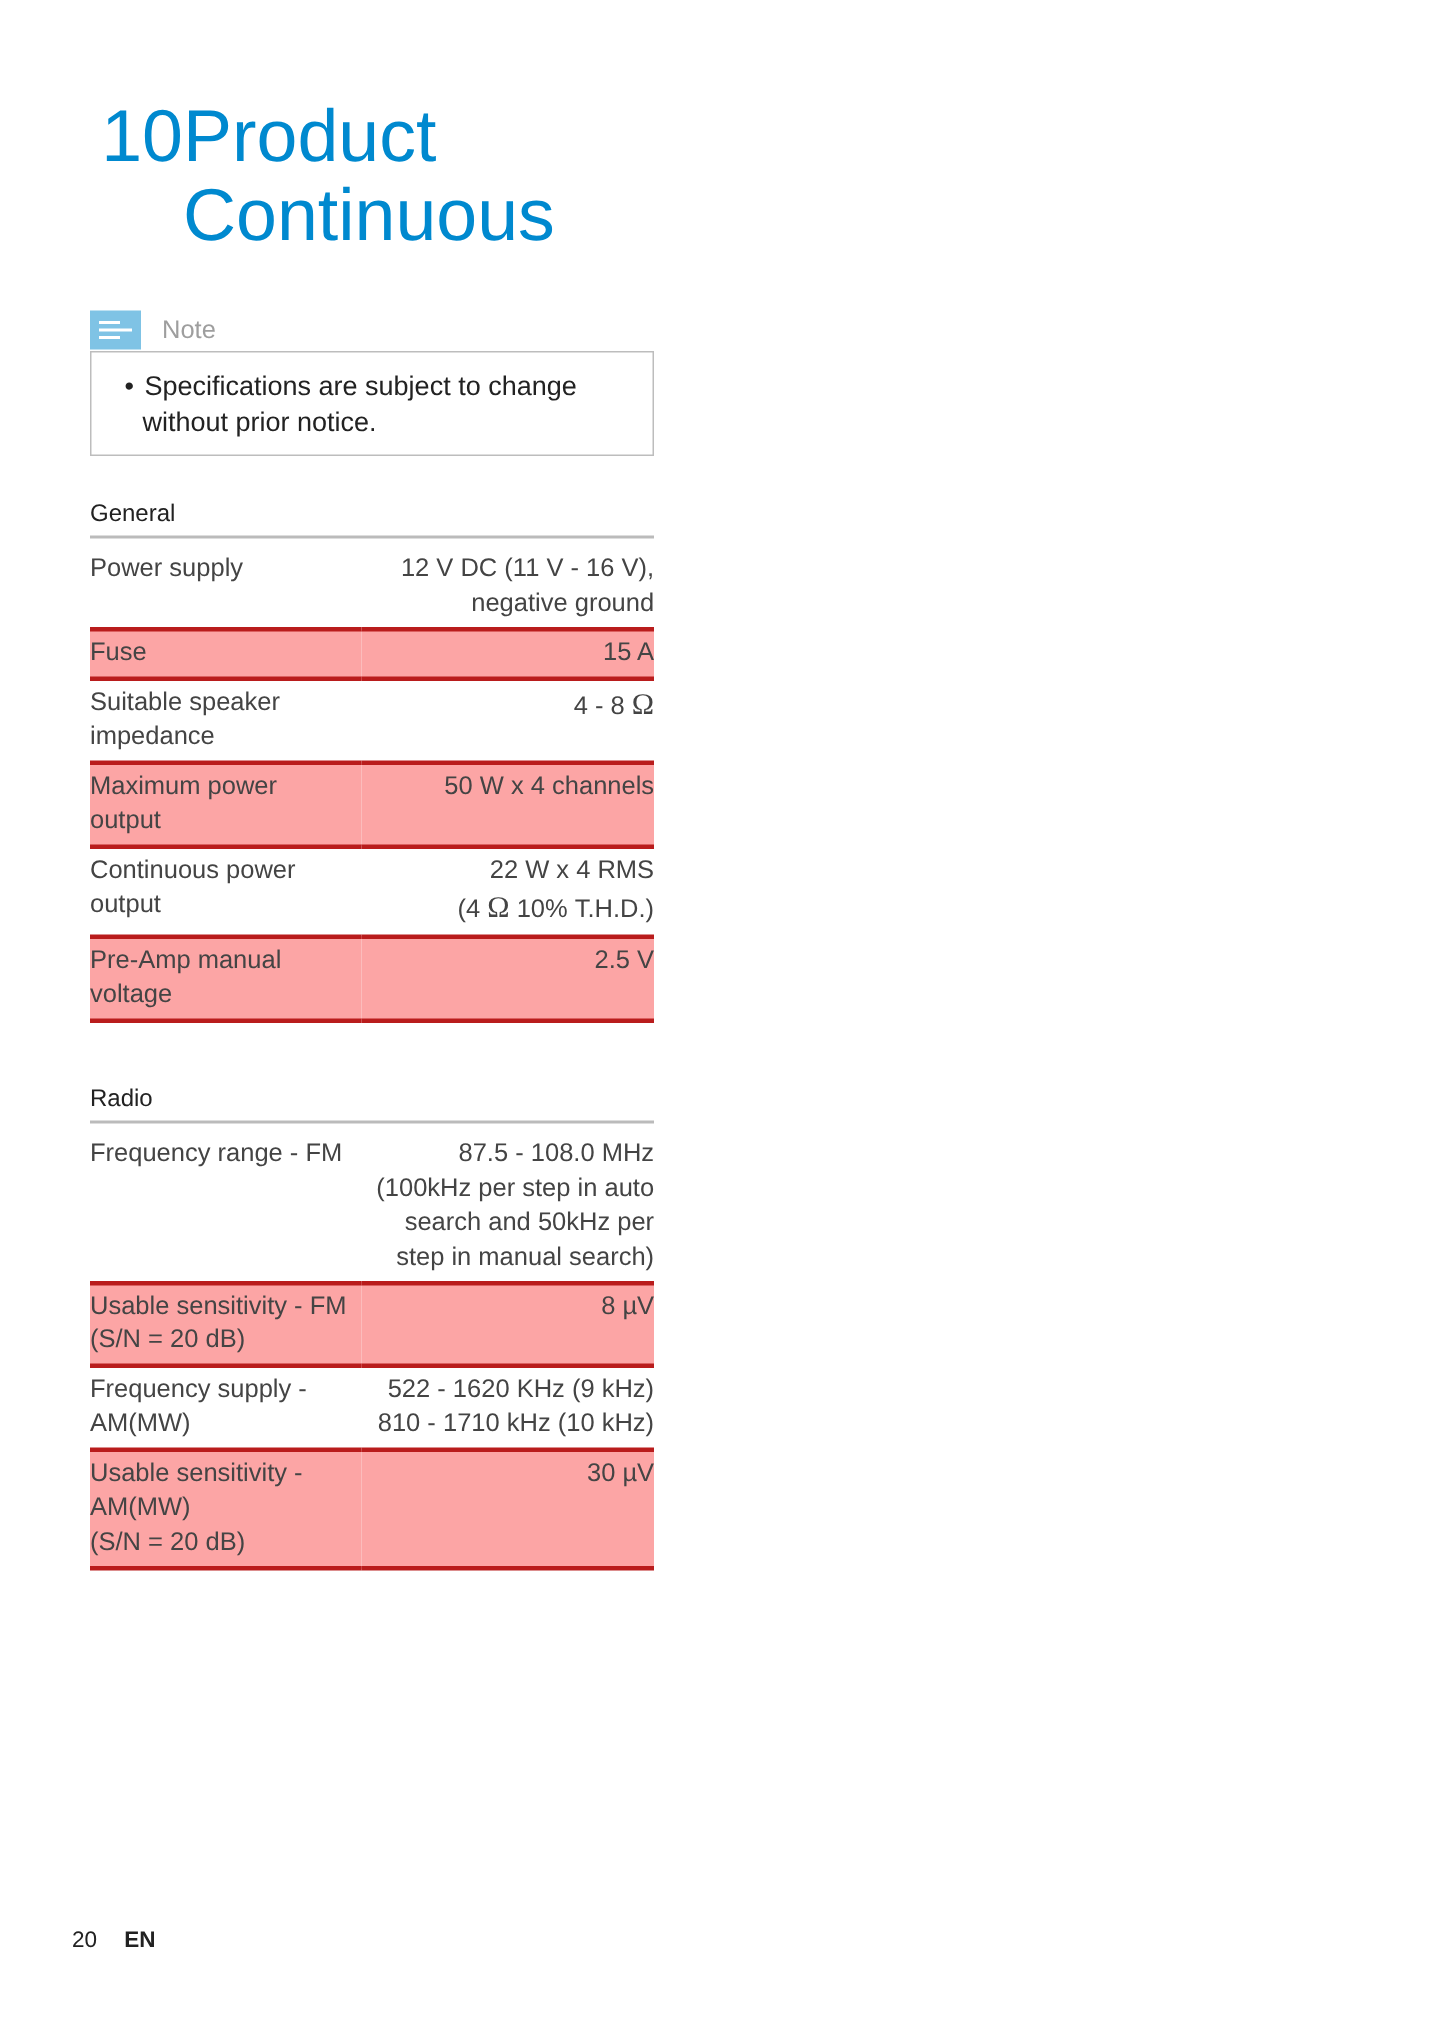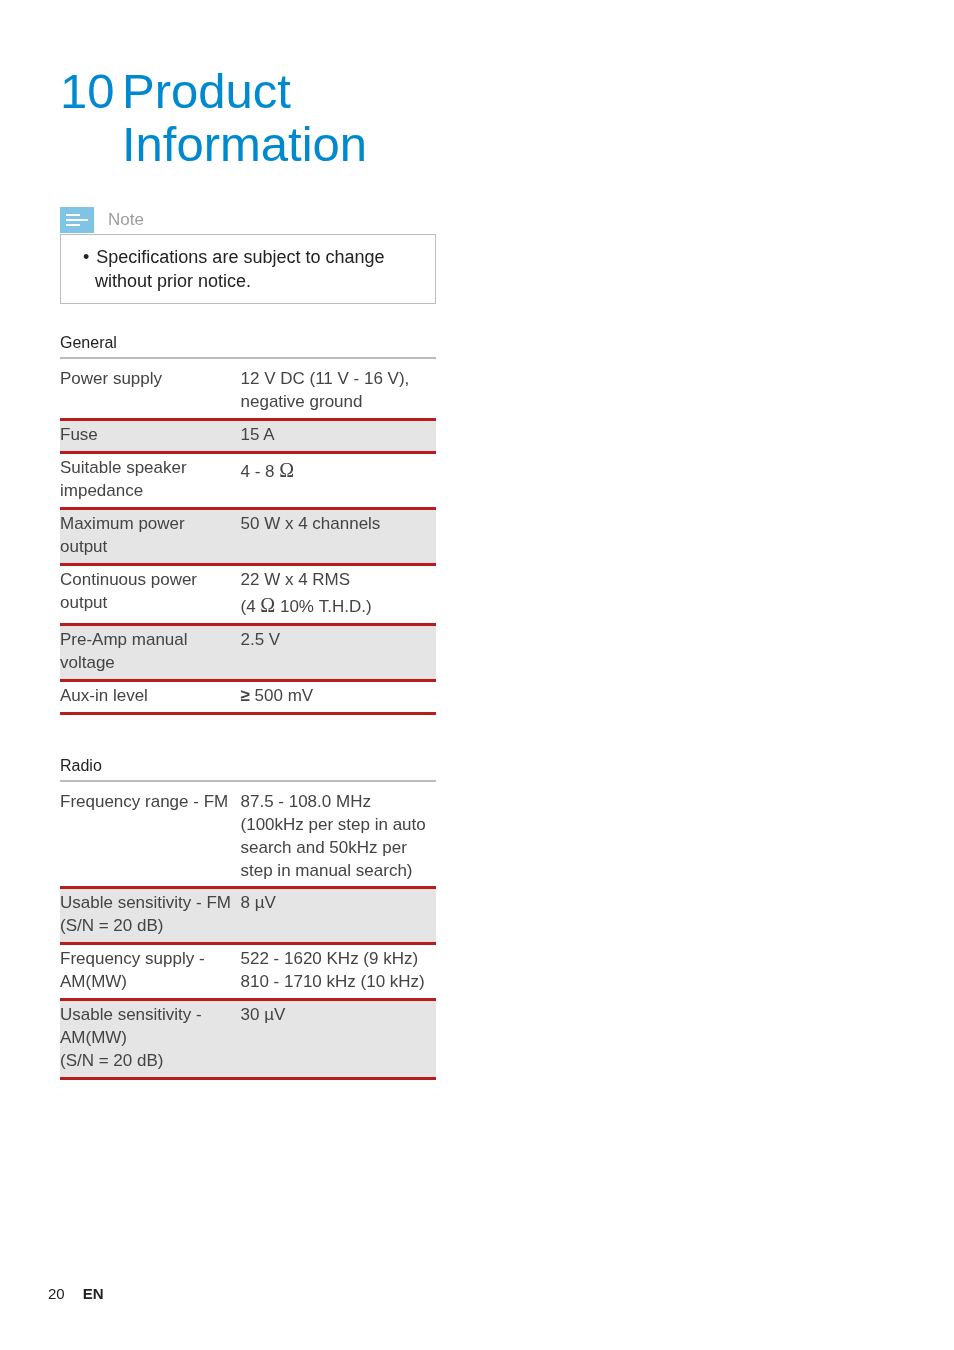--- a/index.html
+++ b/index.html
@@ -27,20 +27,21 @@
       color: #0089cf;
       font-size: 49px;
       font-weight: 400;
       line-height: 1.08;
       margin-bottom: 36px;
       display: flex;
     }
 
     .chapter-number {
       min-width: 62px;
+      text-align: right;
     }
 
     .chapter-title-wrap {
       display: inline-block;
     }
 
     .note-box {
       margin-bottom: 28px;
     }
 
@@ -114,30 +115,31 @@
 
     .spec-table td {
       padding: 3px 0 4px 0;
       vertical-align: top;
       border-bottom: 3px solid #b91c1c;
       line-height: 1.35;
       color: #444;
     }
 
     .spec-table tr.alt td {
-      background: #e5e5e5;
+      background: #fca5a5;
     }
 
     .spec-table td:first-child {
       width: 48%;
       padding-right: 8px;
     }
 
     .spec-table td:last-child {
       width: 52%;
+      text-align: right;
     }
 
     .omega {
       font-family: "Times New Roman", serif;
       font-size: 20px;
       font-weight: 400;
     }
 
     .geq {
       font-family: "Arial", sans-serif;
@@ -164,21 +166,21 @@
   </style>
 </head>
 <body>
 
 <div class="content">
 
   <h1 class="chapter-heading">
     <span class="chapter-number">10</span>
     <span class="chapter-title-wrap">
       <span>Product</span><br>
-      <span>Information</span>
+      <span>Continuous</span>
     </span>
   </h1>
 
   <div class="note-box">
     <div class="note-header">
       <span class="note-icon">
         <svg viewBox="0 0 22 14">
           <rect x="0" y="1" width="14" height="2" fill="#fff"></rect>
           <rect x="0" y="6" width="22" height="2" fill="#fff"></rect>
           <rect x="0" y="11" width="14" height="2" fill="#fff"></rect>
@@ -218,26 +220,20 @@
       <td>Continuous power output</td>
       <td>
         <span>22 W x 4 RMS</span><br>
         <span>(4 </span><span class="omega">Ω</span><span> 10% T.H.D.)</span>
       </td>
     </tr>
     <tr class="alt">
       <td>Pre-Amp manual voltage</td>
       <td>2.5 V</td>
     </tr>
-    <tr>
-      <td>Aux-in level</td>
-      <td>
-        <span class="geq">≥</span><span> 500 mV</span>
-      </td>
-    </tr>
   </tbody>
     </table>
 
   <div class="table-bottom-spacer"></div>
 
   <div class="section-heading">Radio</div>
   <table class="spec-table">
     <tbody>
         <tr>
       <td>Frequency range - FM</td>

